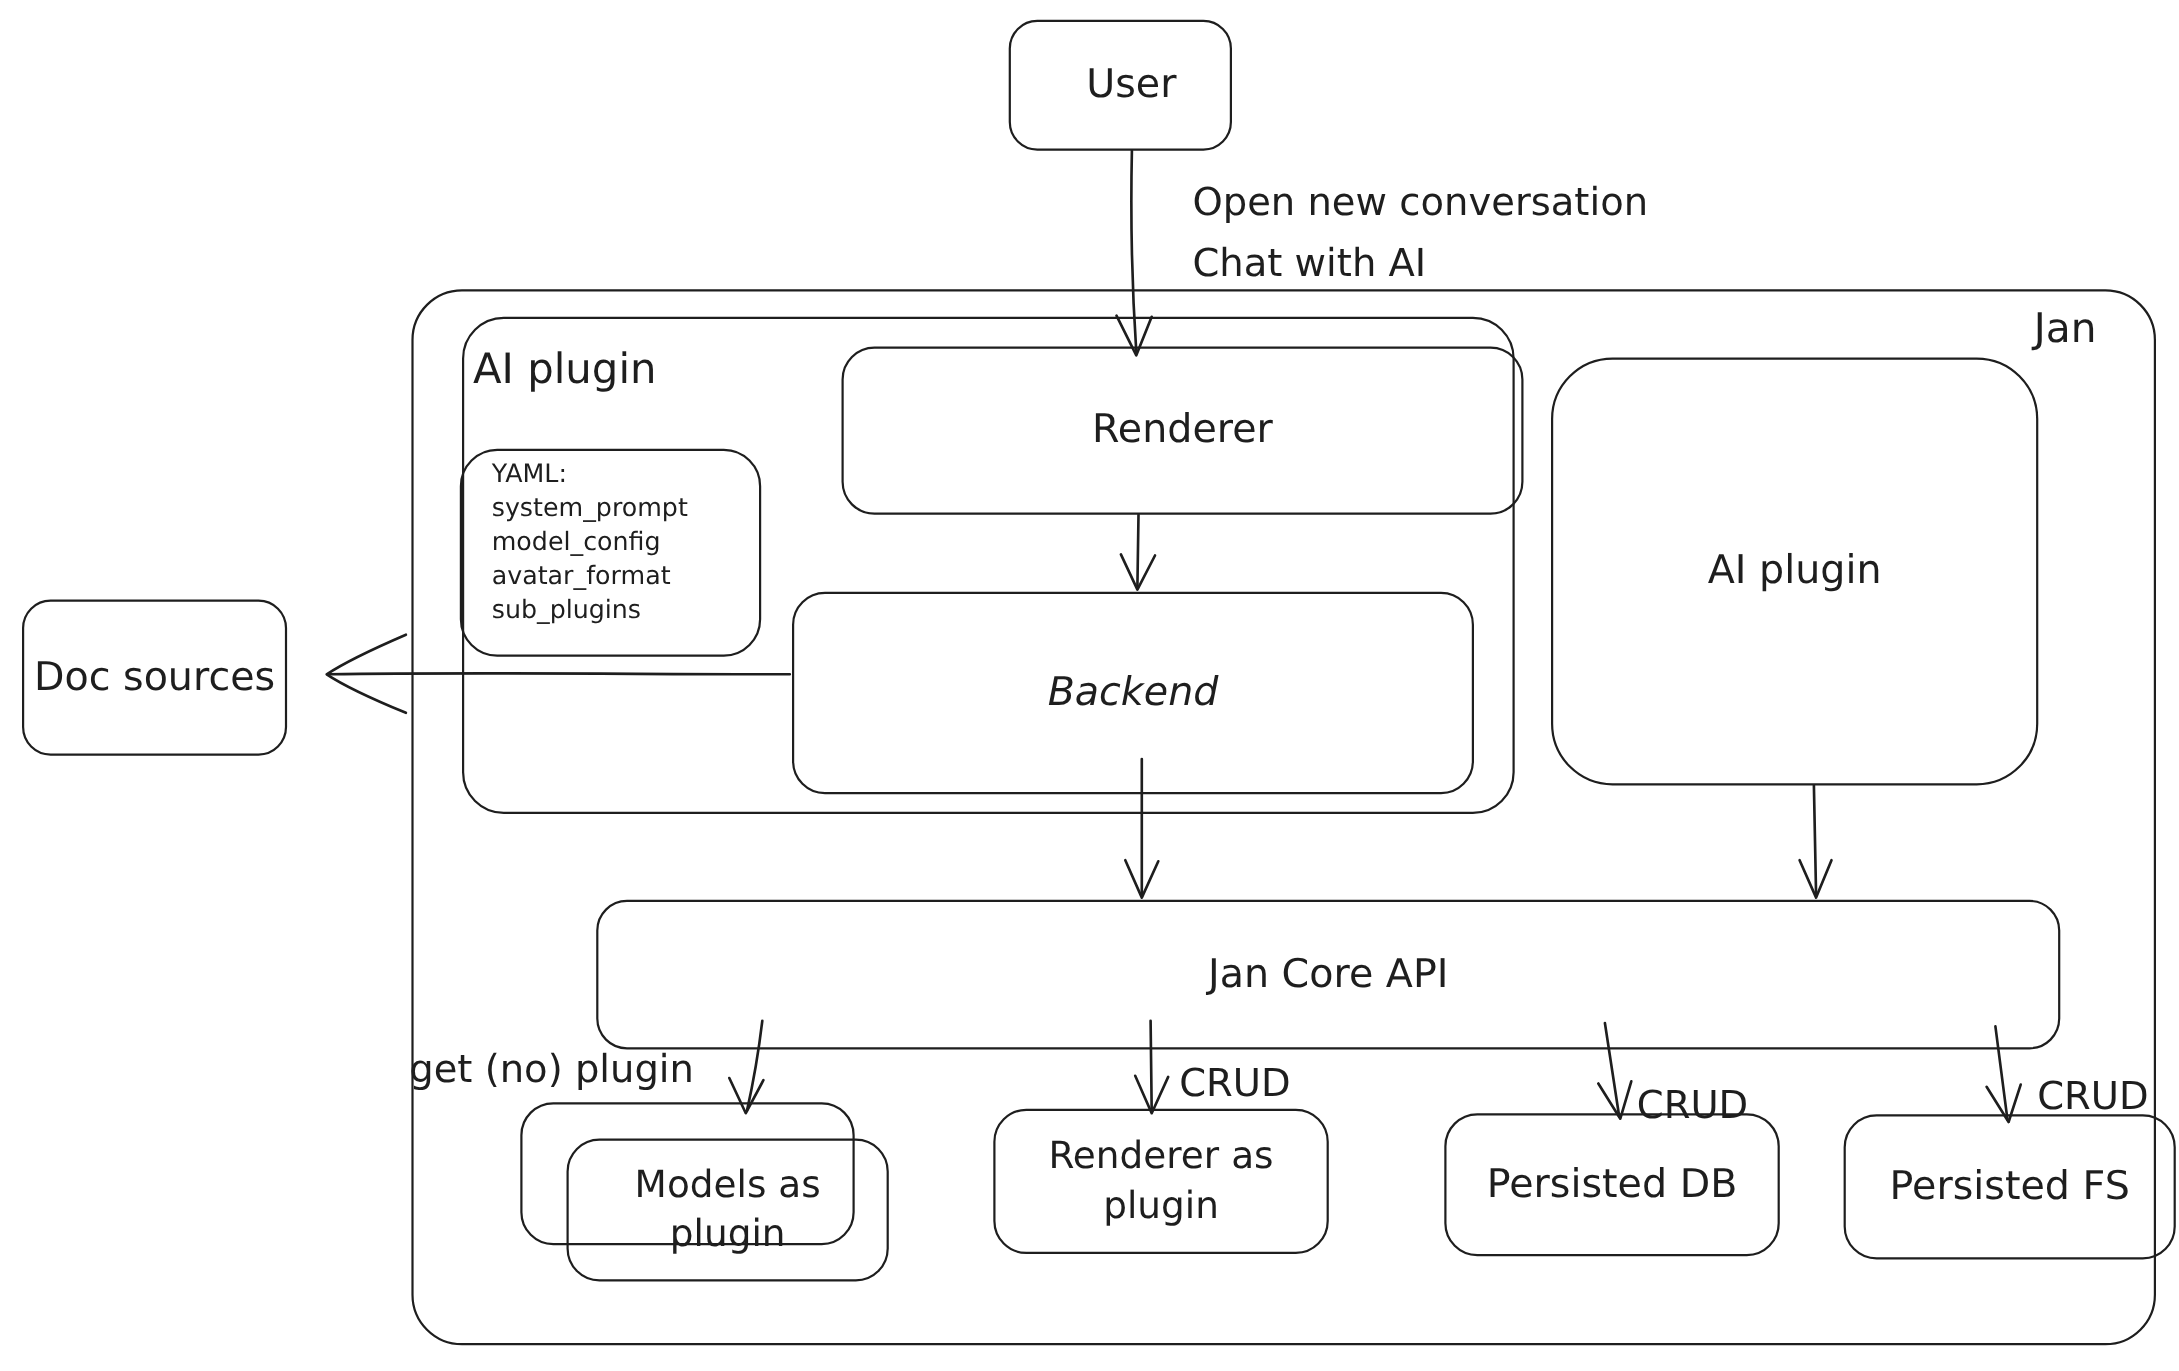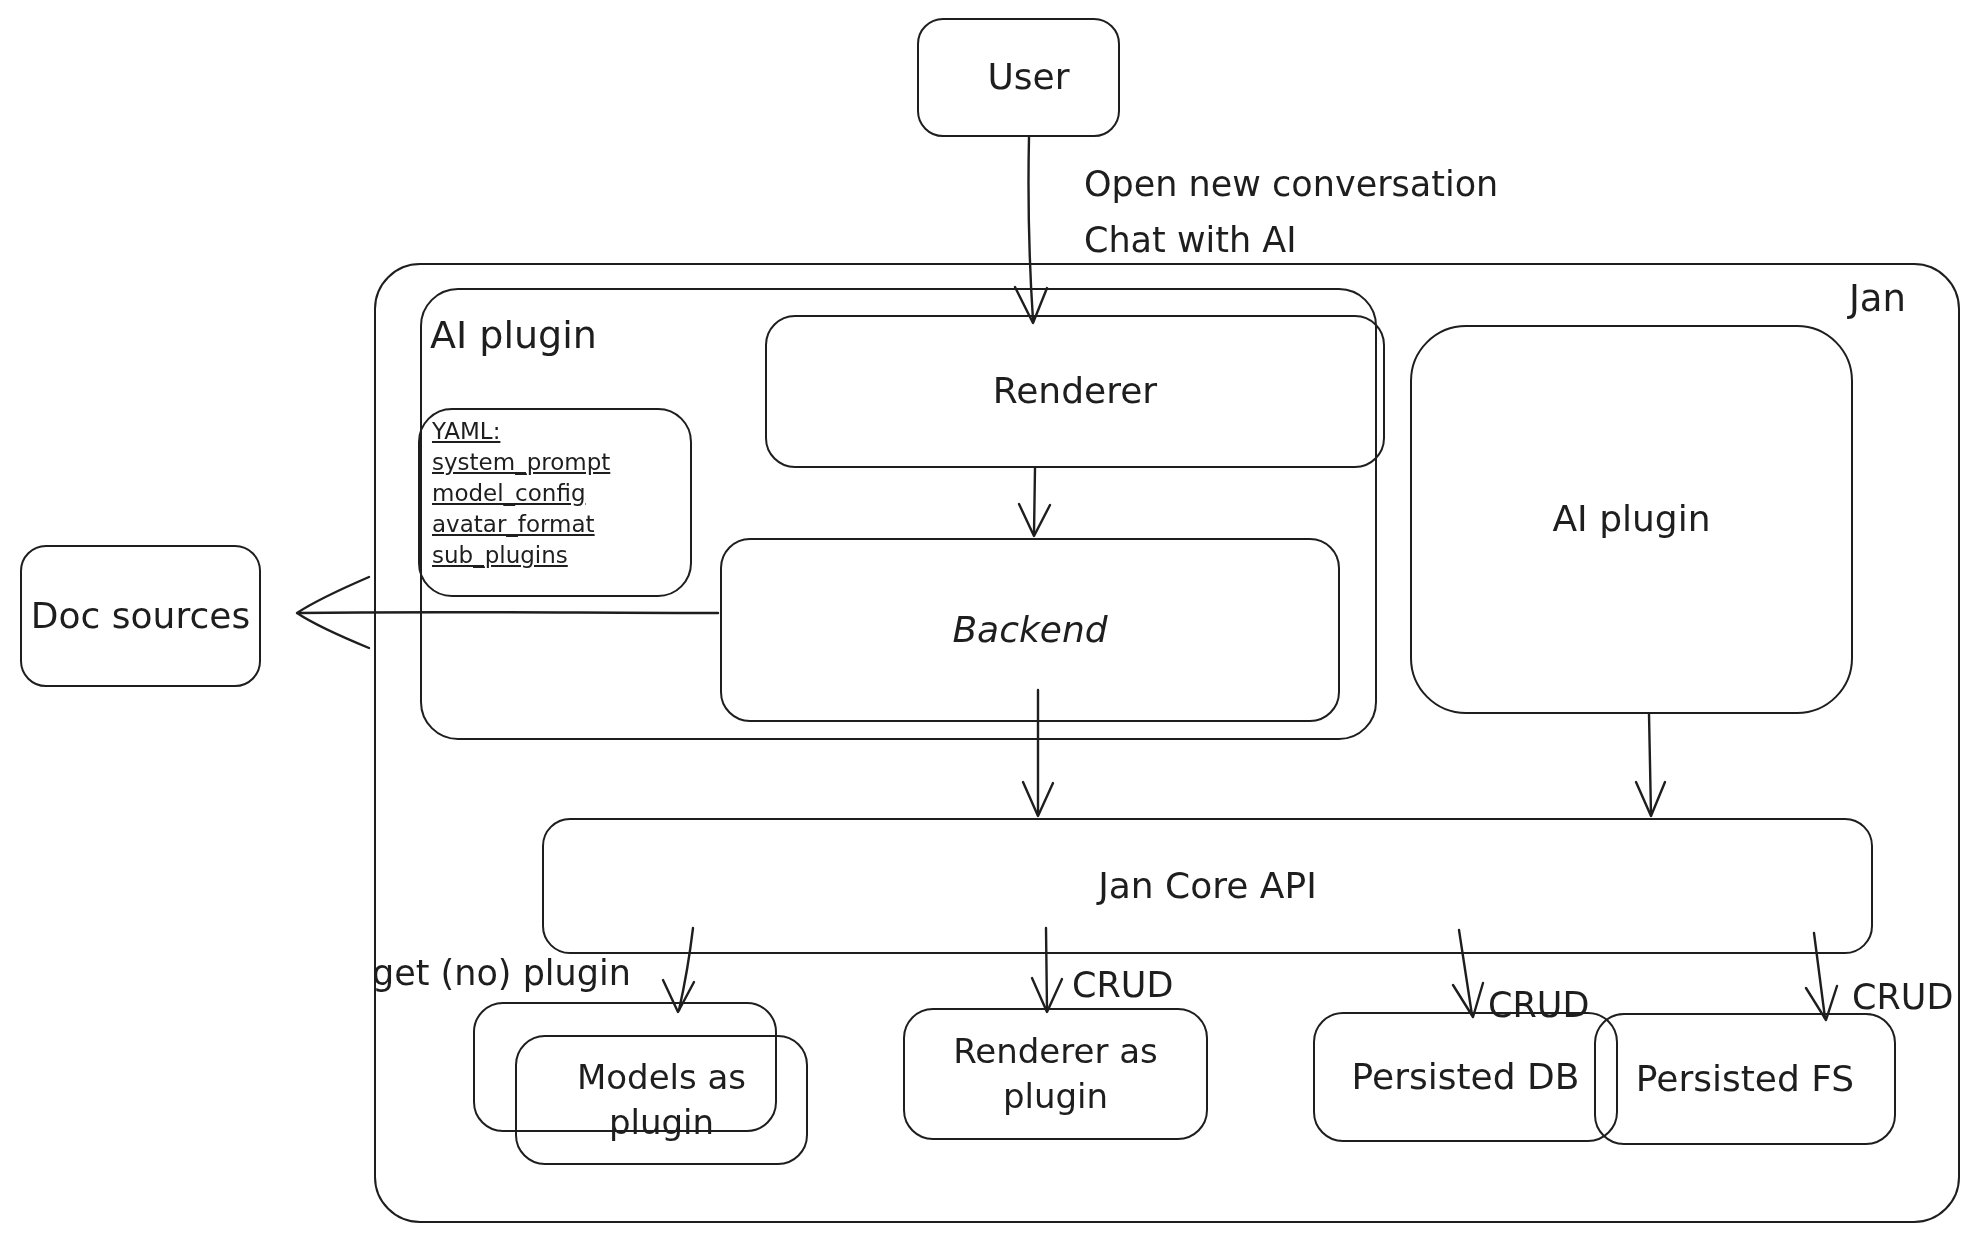--- a/index.html
+++ b/index.html
@@ -66,21 +66,21 @@
 
   <div class="node" style="left:917px;top:18px;width:203px;height:119px;border-radius:26px;padding-left:20px;">
     <span class="lbl">User</span>
   </div>
 
   <div class="node" style="left:720px;top:315px;width:620px;height:153px;border-radius:30px;margin-left:45px;">
     <span class="lbl">Renderer</span>
   </div>
 
   <div class="node" style="left:418px;top:408px;width:274px;height:189px;border-radius:34px;"></div>
-  <div class="yaml-text" style="left:432px;top:416px;width:240px;text-decoration:underline;">YAML:
+  <div class="yaml-text" style="left:447px;top:416px;width:240px;">YAML:
 system_prompt
 model_config
 avatar_format
 sub_plugins</div>
 
   <div class="node" style="left:720px;top:538px;width:620px;height:184px;border-radius:30px;font-style:italic;">
     <span class="lbl">Backend</span>
   </div>
 
   <div class="node" style="left:1410px;top:325px;width:443px;height:389px;border-radius:56px;">
@@ -103,21 +103,21 @@
 
   <div class="node" style="left:903px;top:1008px;width:305px;height:132px;border-radius:30px;">
     <span class="lbl pre" style="font-size:34px;line-height:1.32;">Renderer as
 plugin</span>
   </div>
 
   <div class="node" style="left:1313px;top:1012px;width:305px;height:130px;border-radius:30px;">
     <span class="lbl">Persisted DB</span>
   </div>
 
-  <div class="node" style="left:1594px;top:1013px;width:302px;height:132px;border-radius:30px;">
+  <div class="node" style="left:1676px;top:1013px;width:302px;height:132px;border-radius:30px;">
     <span class="lbl">Persisted FS</span>
   </div>
 
   <div class="floating-label" style="left:1084px;top:156px;width:480px;line-height:56px;">Open new conversation
 Chat with AI</div>
 
   <div class="floating-label" style="left:372px;top:948px;">get (no) plugin</div>
 
   <div class="floating-label" style="left:1072px;top:960px;">CRUD</div>
 

